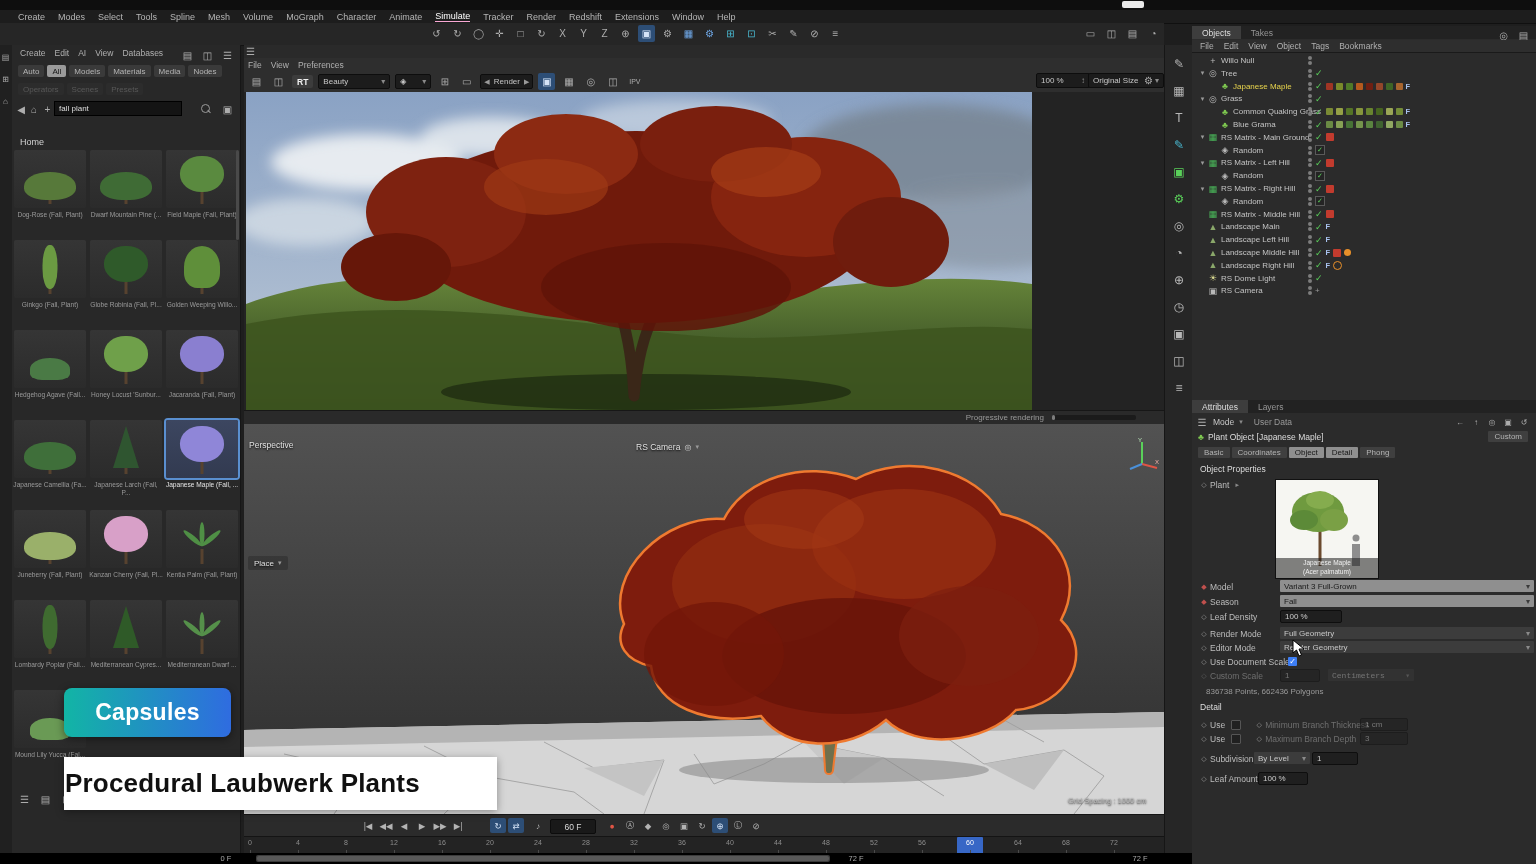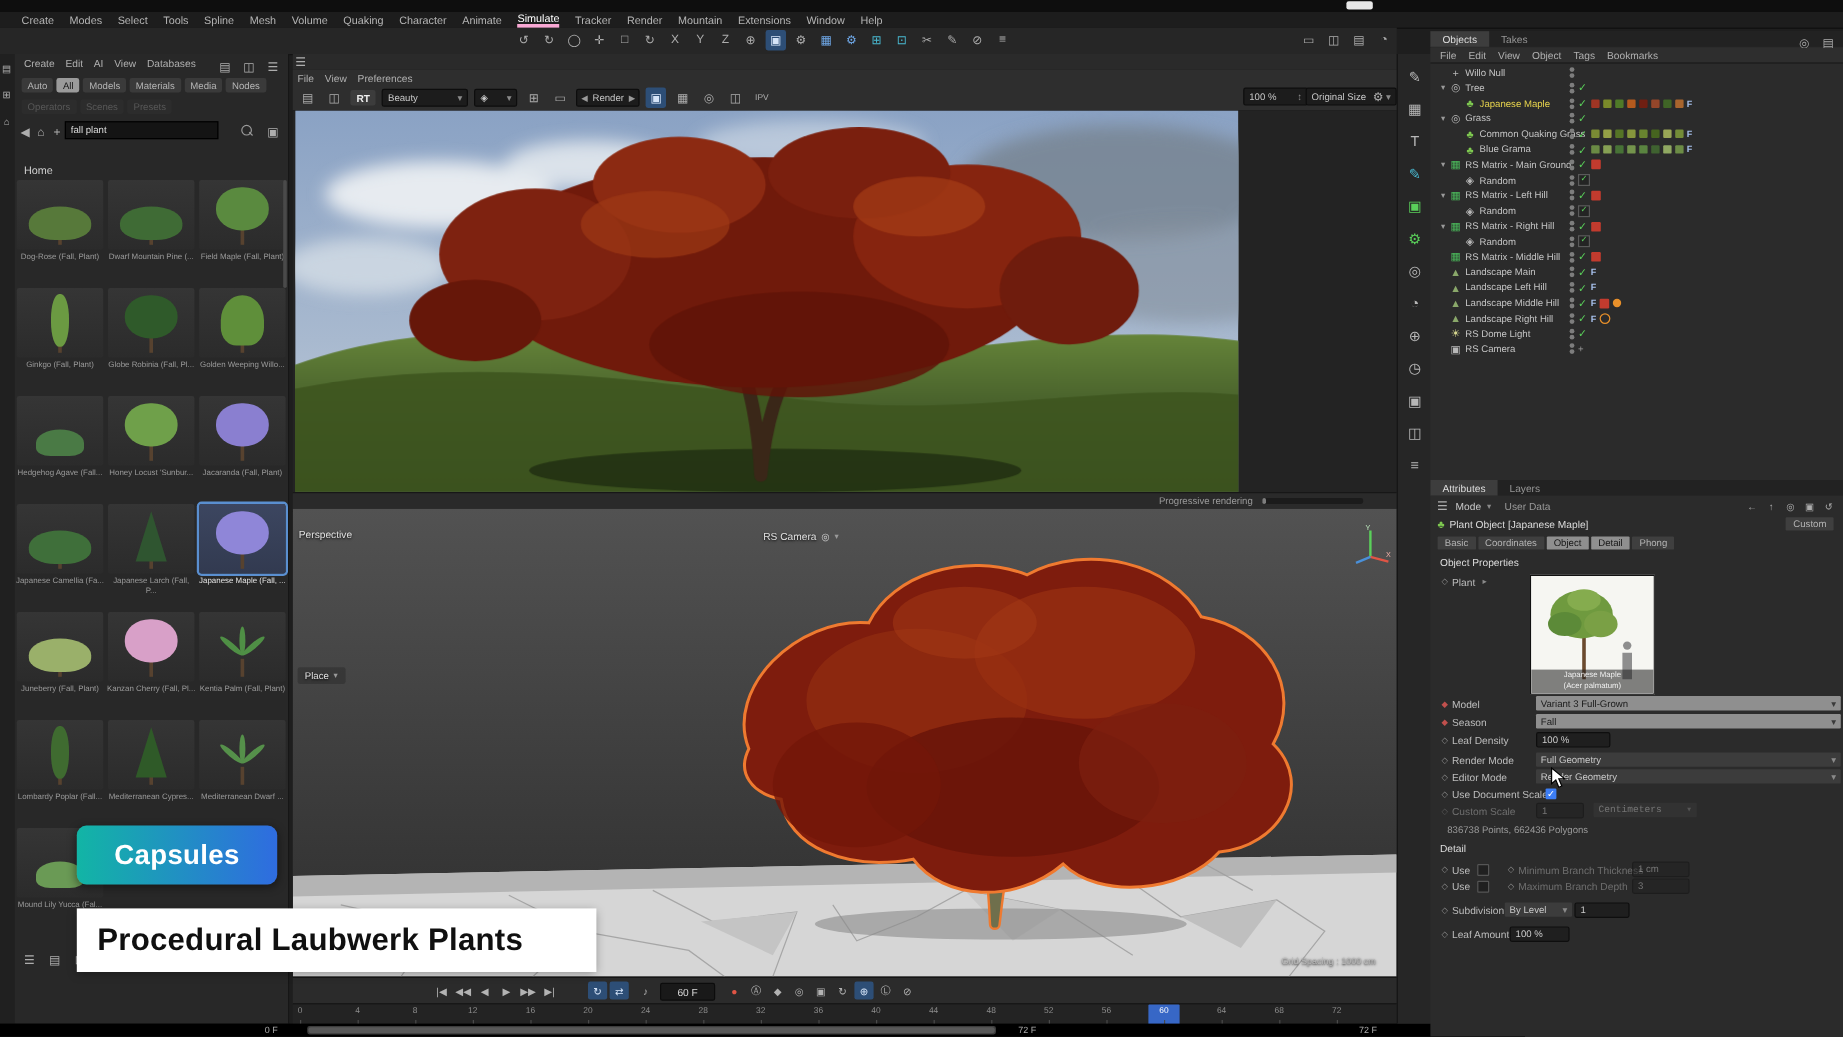--- a/index.html
+++ b/index.html
@@ -6,21 +6,21 @@
   #app{position:relative;width:1536px;height:864px;overflow:hidden;background:#1e1e1e;
        font-family:"Liberation Sans",sans-serif;font-size:9px;color:#c4c4c4;-webkit-font-smoothing:antialiased;}
   .abs{position:absolute}
   .flex{display:flex;align-items:center}
   
   #titlebar{left:0;top:0;width:1536px;height:10px;background:#0e0e0e}
   #layout-tab{left:1122px;top:1px;width:22px;height:7px;background:#e8e8e8;border-radius:2px}
   #menubar{left:0;top:10px;width:1536px;height:13px;background:#1d1d1d;border-bottom:1px solid #101010}
   #menu-items{position:absolute;left:18px;top:0;height:13px;display:flex;gap:13px;align-items:center}
   .mi{font-size:9px;color:#b5b5b5;white-space:nowrap;cursor:default}
-  .mi.on{color:#ffffff;border-bottom:4px solid #f9a8d4}
+  .mi.on{color:#ffffff;border-bottom:1px solid #f9a8d4}
   #logo{left:4px;top:12px;width:9px;height:9px;background:#3d7ef5;border-radius:2px}
   #main-toolbar{left:0;top:23px;width:1164px;height:22px;background:#262626;border-bottom:1px solid #131313}
   .ic{display:inline-flex;align-items:center;justify-content:center;width:17px;height:17px;color:#adadad;font-size:10px;border-radius:2px}
   .ic.hl{background:#2d4e76;color:#d5e4f8}
   .ic.blue{color:#6fa8e8}
   .ic.teal{color:#49b8d0}
   
   #left-strip{left:0;top:45px;width:12px;height:808px;background:#202020;border-right:1px solid #141414}
   #asset-panel{left:12px;top:45px;width:228px;height:808px;background:#282828;border-right:1px solid #161616;overflow:hidden}
   .pm{font-size:8.5px;color:#b0b0b0}
@@ -103,48 +103,48 @@
   .cb.off{background:#202020;border:1px solid #555;color:transparent;width:8px;height:8px}
   .dim{opacity:.45}
   .atab{height:11px;padding:0 6px;background:#3f3f3f;color:#b4b4b4;font-size:8px;display:flex;align-items:center;border-radius:1px;margin-right:2px}
   .atab.on{background:#8f8f8f;color:#161616}
   .sect{font-size:8.5px;font-weight:normal;color:#dedede}
   
   #capsules-badge{left:64px;top:688px;width:167px;height:49px;border-radius:8px;
      background:linear-gradient(90deg,#12b5a5,#2f6ce0);display:flex;align-items:center;justify-content:center;
      color:#fff;font-size:23px;font-weight:bold;letter-spacing:.3px;box-shadow:0 2px 8px rgba(0,0,0,.45)}
   #title-card{left:64px;top:757px;width:433px;height:53px;background:#ffffff;display:flex;align-items:center;
-     color:#101010;font-size:26px;font-weight:bold;padding-left:17px;box-sizing:border-box;letter-spacing:.2px;
+     color:#101010;font-size:26px;font-weight:bold;padding-left:1px;box-sizing:border-box;letter-spacing:.2px;
      box-shadow:0 2px 8px rgba(0,0,0,.35)}
 </style>
 </head>
 <body>
 
 <div id="app">
 
   <div class="abs" id="titlebar">
     <div class="abs" id="layout-tab" style="position:absolute"></div>
   </div>
   <div class="abs" id="logo"></div>
   <div class="abs" id="menubar">
     <div id="menu-items">
         <span class="mi">Create</span>
         <span class="mi">Modes</span>
         <span class="mi">Select</span>
         <span class="mi">Tools</span>
         <span class="mi">Spline</span>
         <span class="mi">Mesh</span>
         <span class="mi">Volume</span>
-        <span class="mi">Quaking</span>
+        <span class="mi">MoGraph</span>
         <span class="mi">Character</span>
         <span class="mi">Animate</span>
         <span class="mi on">Simulate</span>
         <span class="mi">Tracker</span>
         <span class="mi">Render</span>
-        <span class="mi">Mountain</span>
+        <span class="mi">Redshift</span>
         <span class="mi">Extensions</span>
         <span class="mi">Window</span>
         <span class="mi">Help</span>
       </div>
   </div>
 
   <div class="abs" id="main-toolbar">
     <div class="flex" id="tb-left" style="position:absolute;left:428px;top:2px;gap:4px">
         <span class="ic">↺</span>
         <span class="ic">↻</span>

